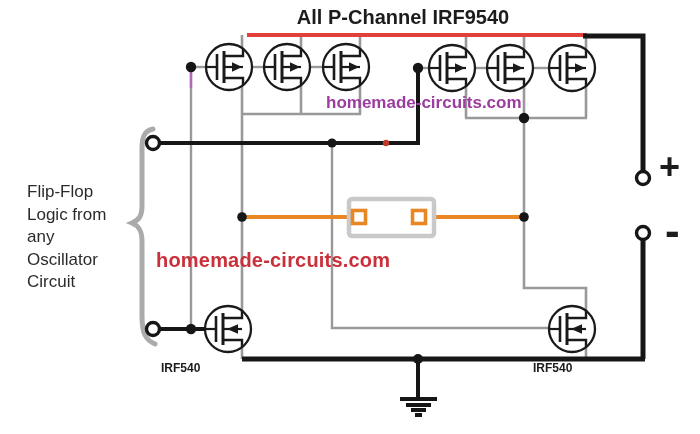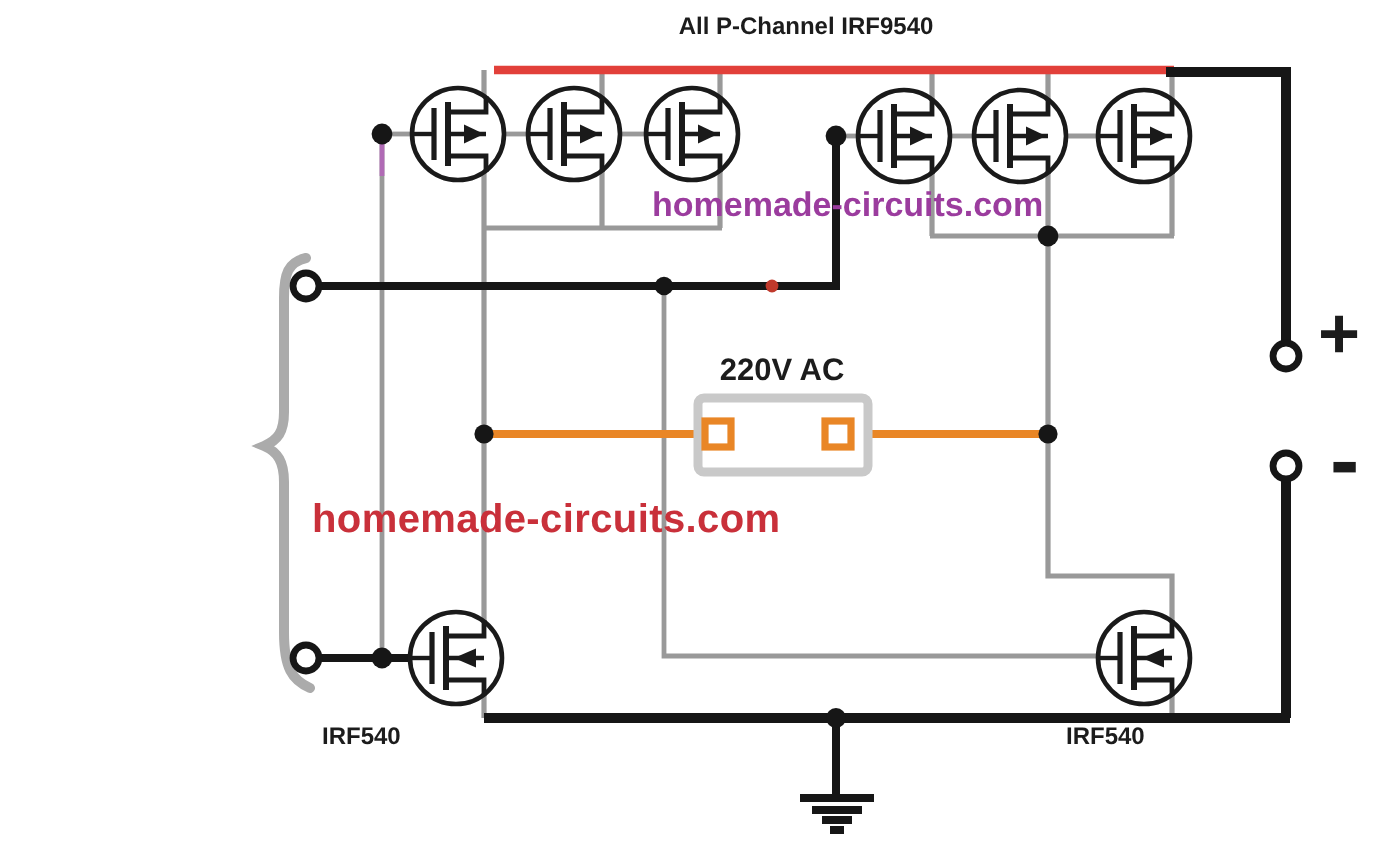--- a/index.html
+++ b/index.html
@@ -1,20 +1,20 @@
 <!DOCTYPE html>
 <html style="--rail_red: #e2403a; --wire_gray: #999999; --wire_black: #161616; --accent_orange: #e98626; --watermark_purple: #9b3c9e; --watermark_red: #c9303a; --socket_gray: #c9c9c9; --brace_gray: #ababab; --purple_wire: #b06ab5;"><head>
 <meta charset="utf-8">
 <style>
   html,body{margin:0;padding:0;background:#fff;}
   .stage{position:relative;width:700px;height:434px;background:#ffffff;overflow:hidden;
          font-family:"Liberation Sans",sans-serif;}
   .stage svg{position:absolute;left:0;top:0;}
   .txt{position:absolute;color:#1c1c1c;white-space:nowrap;}
-  .title{font-size:12px;font-weight:bold;text-align:center;}
+  .title{font-size:20px;font-weight:bold;text-align:center;}
   .wm-top{font-size:17px;font-weight:bold;color:var(--watermark_purple);}
   .wm-mid{font-size:20px;font-weight:bold;color:var(--watermark_red);letter-spacing:.2px;}
   .ac-label{font-size:15.5px;font-weight:bold;text-align:center;}
   .note{font-size:17px;line-height:22.5px;color:#2b2b2b;white-space:pre-line;}
   .fetlabel{font-size:12px;font-weight:bold;}
   .plus{font-size:36px;font-weight:bold;}
   .volts{font-size:24px;font-weight:bold;letter-spacing:-.5px;}
   .minus{font-size:44px;font-weight:bold;}
   
   .wg{stroke:var(--wire_gray);stroke-width:2.6;fill:none;}
@@ -150,24 +150,28 @@
   <circle class="term" cx="153" cy="143" r="6.5"></circle>
   <circle class="term" cx="153" cy="329" r="6.5"></circle>
   <circle class="term" cx="643" cy="178" r="6.5"></circle>
   <circle class="term" cx="643" cy="233" r="6.5"></circle>
 </svg>
 
 <div class="txt title" style="left:248px;top:6px;width:310px;">All P-Channel IRF9540</div>
 
 <div class="txt wm-top" style="left:326px;top:93px;">homemade-circuits.com</div>
 
-<div class="txt ac-label" style="left:347px;top:177px;width:88px;">220V AC</div>
 
 <div class="txt wm-mid" style="left:156px;top:249px;">homemade-circuits.com</div>
 
+<div class="txt note" style="left:27px;top:181px;">Flip-Flop
+Logic from
+any
+Oscillator
+Circuit</div>
 
 <div class="txt fetlabel" style="left:161px;top:361px;">IRF540</div>
 
 <div class="txt fetlabel" style="left:533px;top:361px;">IRF540</div>
 
 <div class="txt plus" style="left:659px;top:146px;">+</div>
 
 
 <div class="txt minus" style="left:665px;top:206px;">-</div>
 

